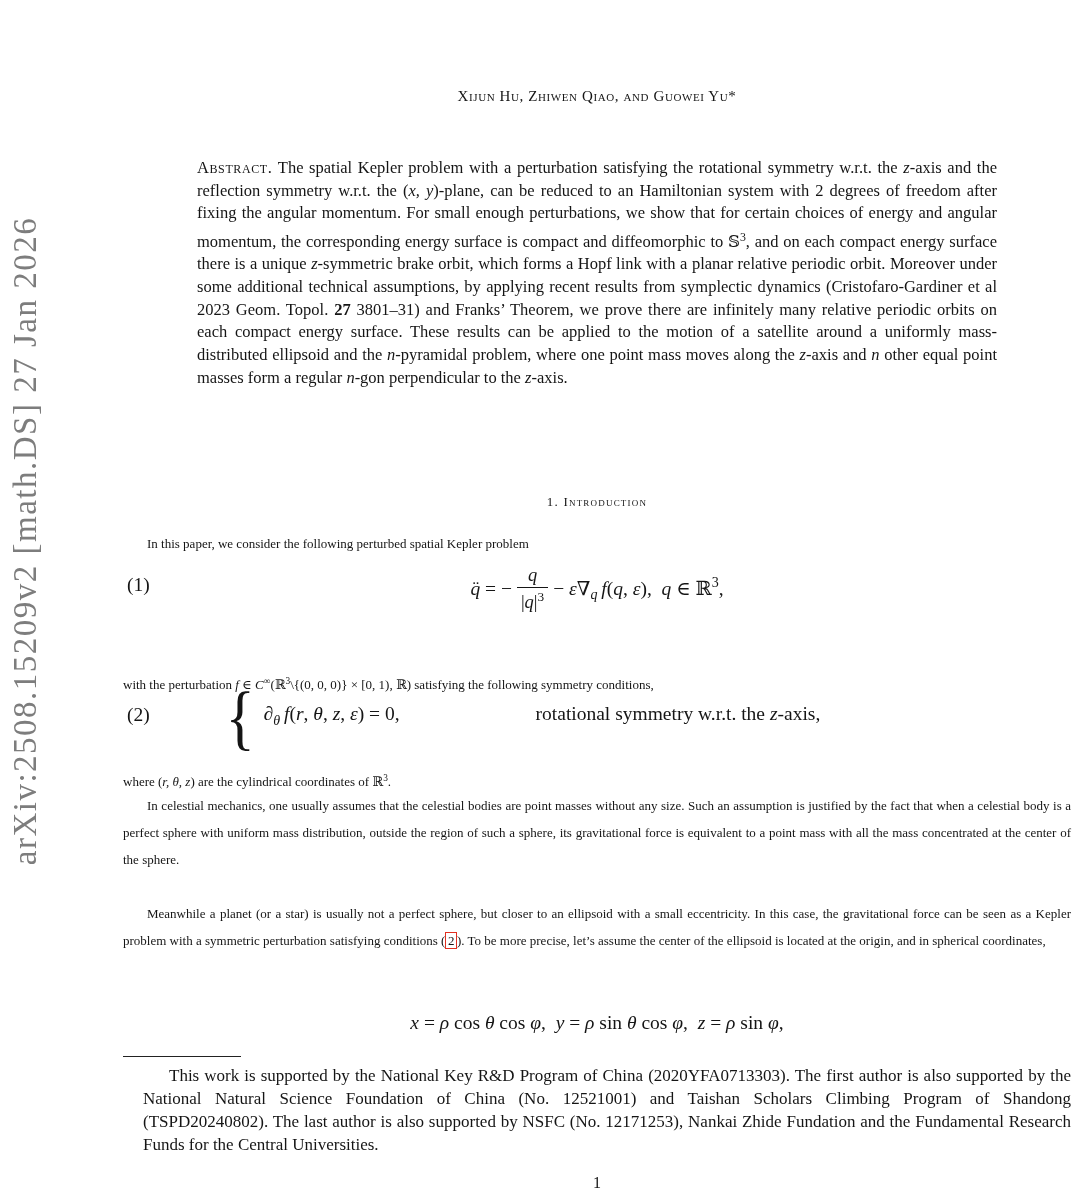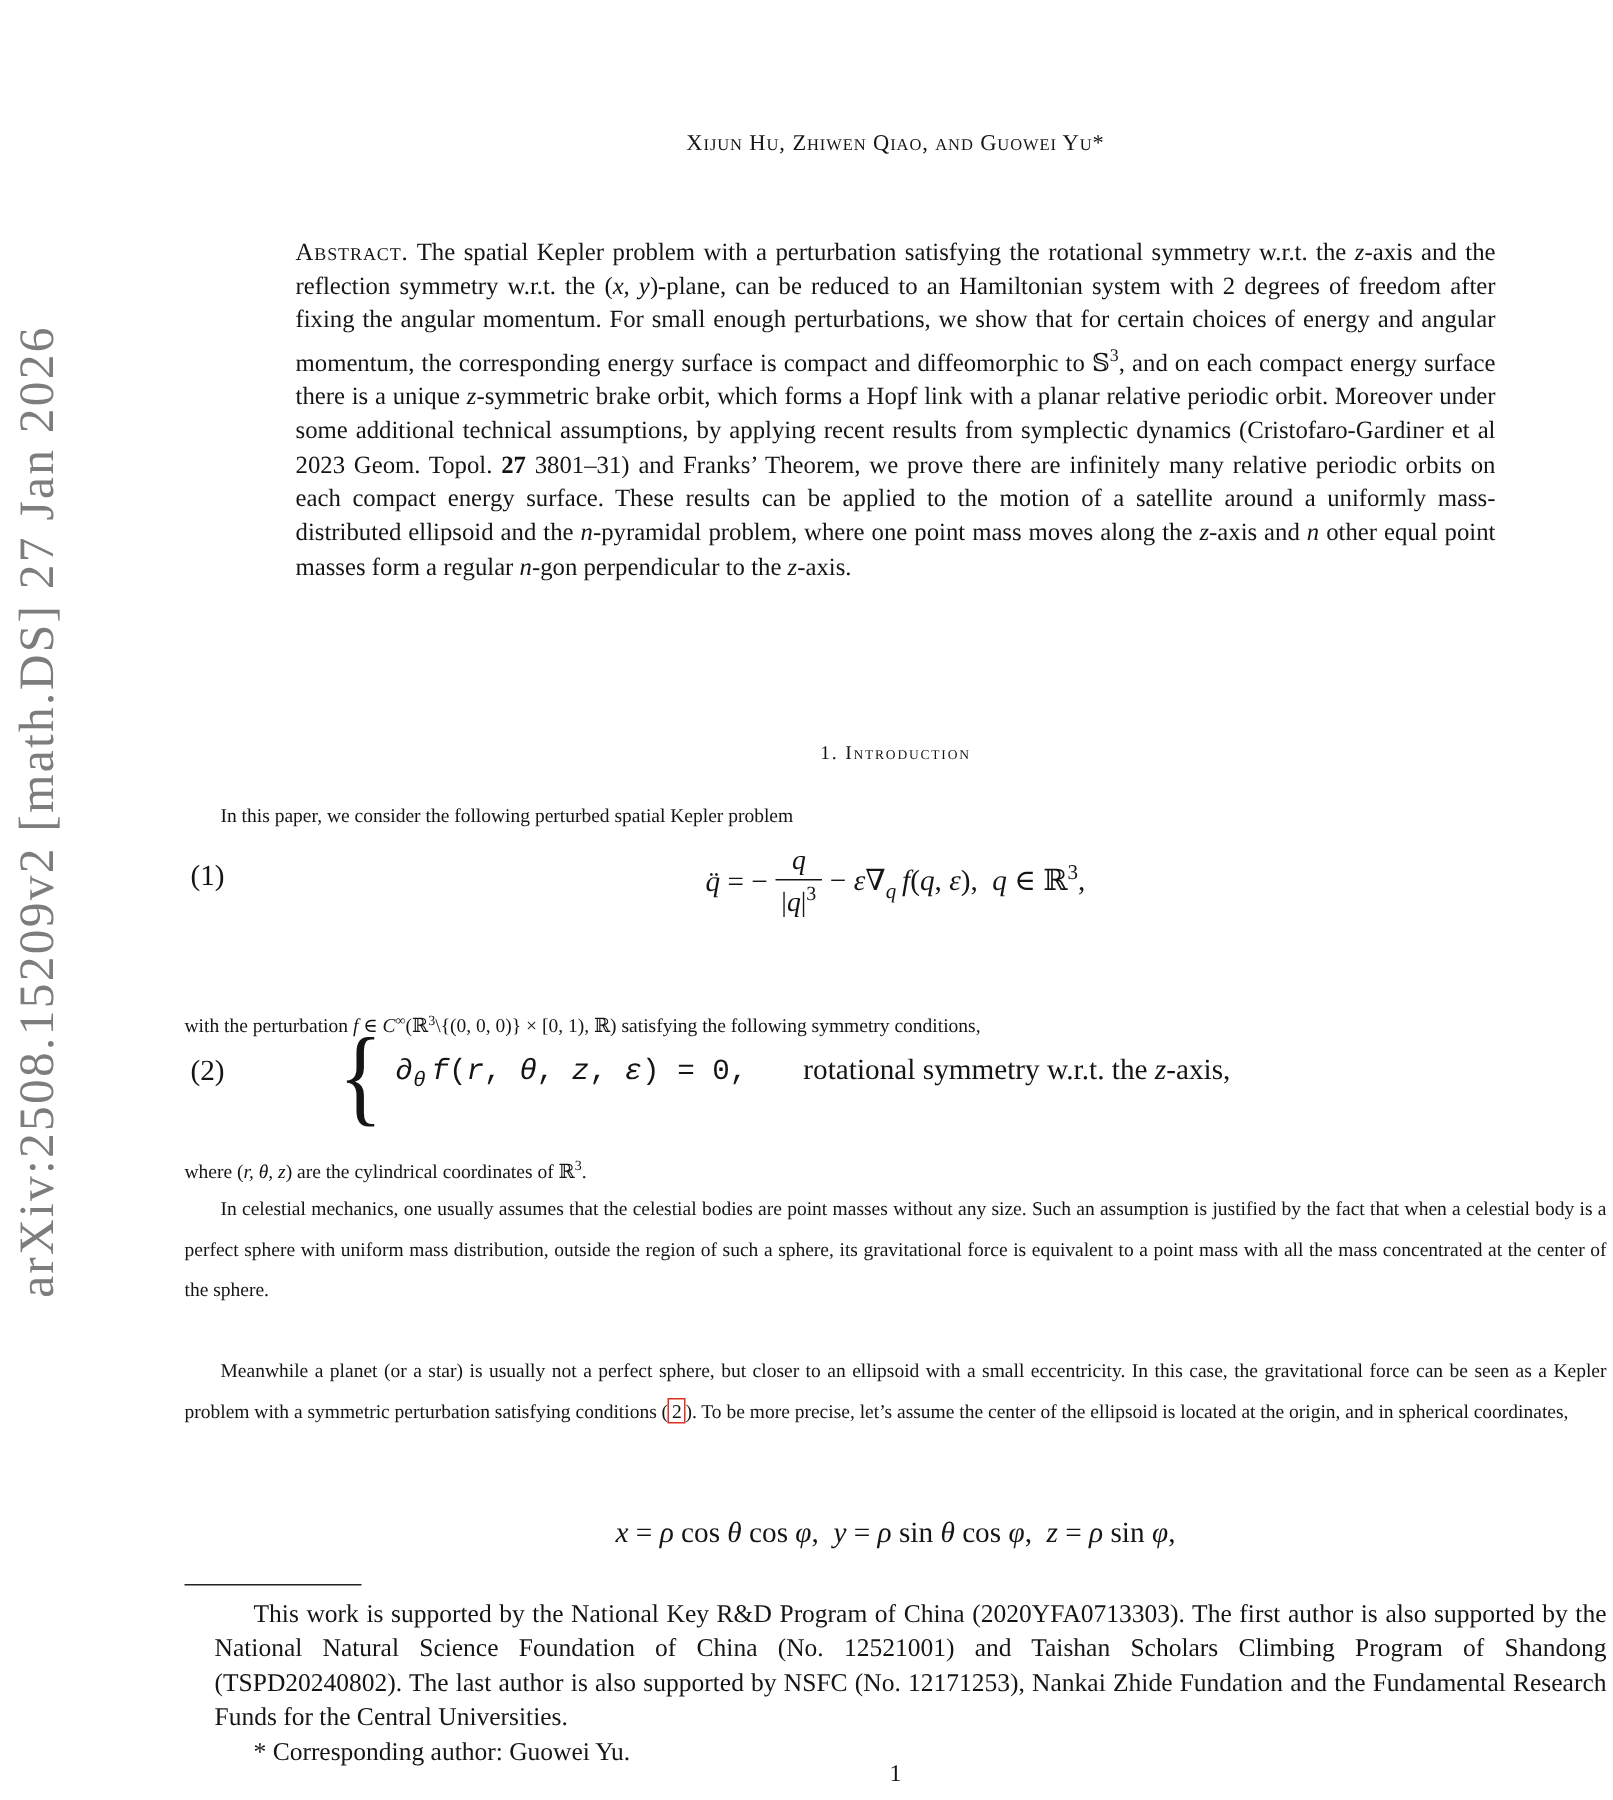--- a/index.html
+++ b/index.html
@@ -60,21 +60,21 @@
           vertical-align: middle; margin: 0 5px; font-size: 18.5px; line-height: 1.15; }
   .frac .den { border-top: 1.4px solid #151515; padding: 1px 4px 0 4px; }
   .frac .num { padding: 0 4px 1px 4px; }
 
   .eq2 { position: absolute; top: 684px; left: 0; width: 948px; font-size: 19.5px; }
   .eq2 .eqlabel { top: 20px; }
   .cases { position: absolute; left: 100px; top: 0; display: flex; align-items: center; }
   .brace { font-size: 72px; line-height: 0.92; font-weight: 400; transform: scaleX(0.85); }
   .casesgrid { margin-left: 6px; }
   .crow { line-height: 32px; white-space: nowrap; }
-  .cmath { display: inline-block; width: 272px; font-family: Liberation Mono, monospace; }
+  .cmath { display: inline-block; width: 272px; }
 
   .eq3 { position: absolute; top: 1012px; left: 0; width: 948px; text-align: center;
          font-size: 19.5px; }
 
   .refbox { border: 1.6px solid #e03020; padding: 0 1.5px; color: #151515; cursor: pointer; }
 
   .footrule { position: absolute; top: 1056px; left: 0; width: 118px;
               border-top: 1.6px solid #222; }
   .footnote { position: absolute; top: 1064px; left: 0; width: 948px;
               font-size: 17px; line-height: 23px; text-align: justify; }
@@ -140,19 +140,18 @@
     <div class="para ind p5">
       <span>Meanwhile a planet (or a star) is usually not a perfect sphere, but closer to an ellipsoid with a small eccentricity. In this case, the gravitational force can be seen as a Kepler problem with a symmetric perturbation satisfying conditions (</span><span class="refbox">2</span><span>). To be more precise, let’s assume the center of the ellipsoid is located at the origin, and in spherical coordinates,</span>
     </div>
 
     <div class="eq3"><i>x</i> = <i>ρ</i> cos <i>θ</i> cos <i>φ</i>, <i>y</i> = <i>ρ</i> sin <i>θ</i> cos <i>φ</i>, <i>z</i> = <i>ρ</i> sin <i>φ</i>,</div>
 
     <div class="footrule"></div>
 
     <div class="footnote">
       <div class="fnp">This work is supported by the National Key R&amp;D Program of China (2020YFA0713303). The first author is also supported by the National Natural Science Foundation of China (No. 12521001) and Taishan Scholars Climbing Program of Shandong (TSPD20240802). The last author is also supported by NSFC (No. 12171253), Nankai Zhide Fundation and the Fundamental Research Funds for the Central Universities.</div>
-      <div class="fnp">* Corresponding author: Guowei Yu.</div>
     </div>
 
     <div class="pageno">1</div>
 
   </div>
 </div>
 
 </body></html>

